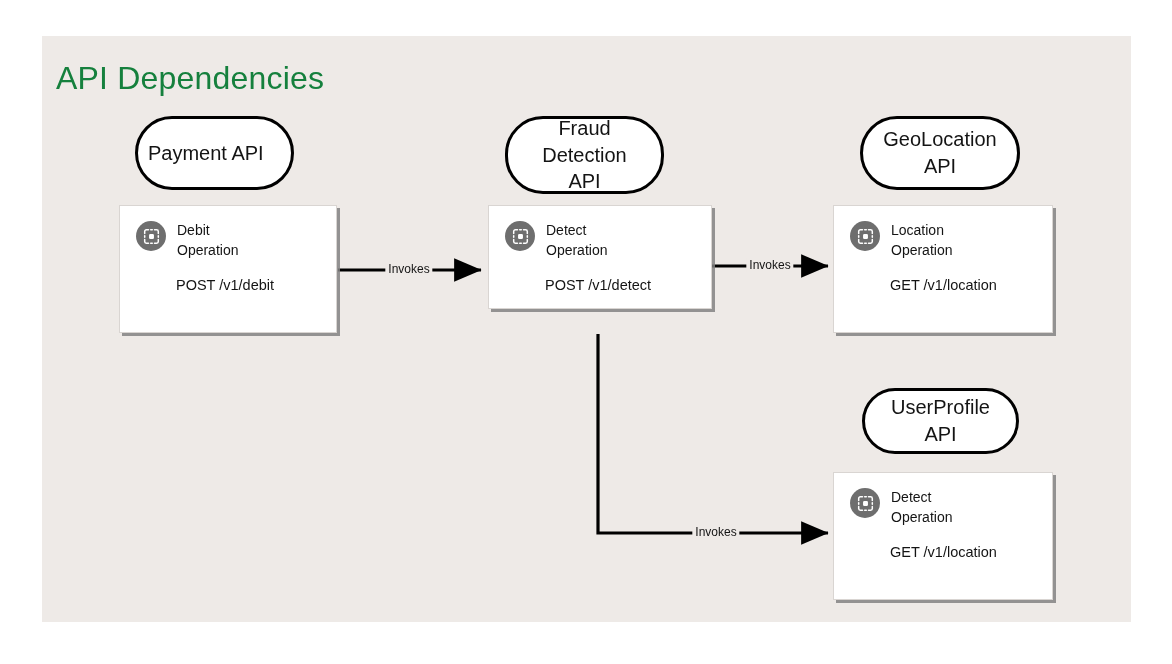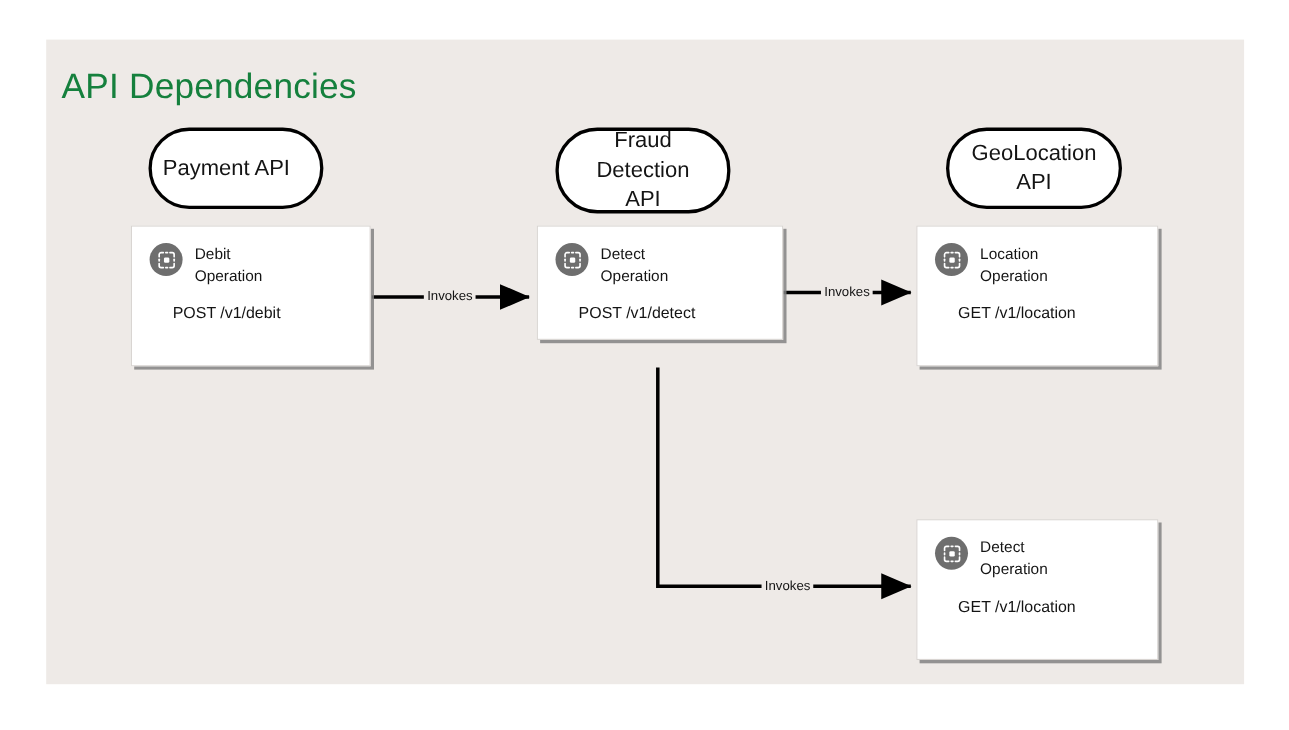--- a/index.html
+++ b/index.html
@@ -82,21 +82,21 @@
   .op-icon svg { display: block; }
   .op-name {
     font-size: 14px;
     color: #141414;
     line-height: 1.42;
     padding-top: 1px;
   }
   .op-name .ln { display: block; white-space: nowrap; }
   .op-path {
     margin-top: 16px;
-    margin-left: 21px;
+    margin-left: 40px;
     font-size: 14.5px;
     color: #141414;
     white-space: nowrap;
   }
 
   
   .conn-svg {
     position: absolute;
     left: 0;
     top: 0;
@@ -228,20 +228,25 @@
         </svg>
       </span>
       <span class="op-name">
         <span class="ln">Location</span>
         <span class="ln">Operation</span>
       </span>
     </div>
     <div class="op-path">GET /v1/location</div>
   </div>
 
+  <div class="api-pill" style="left:862px; top:388px; width:157px; height:66px;">
+    <div>
+      <span>UserProfile API</span>
+    </div>
+  </div>
 
   <div class="op-card" style="left:833px; top:472px; width:220px; height:128px;">
     <div class="op-head">
       <span class="op-icon">
         <svg width="19" height="19" viewBox="0 0 24 24" fill="none" stroke="#ffffff" stroke-width="1.9" stroke-linecap="round">
           <path d="M3.4 8.2 V5.6 A2.2 2.2 0 0 1 5.6 3.4 H8.2"></path>
           <path d="M15.8 3.4 H18.4 A2.2 2.2 0 0 1 20.6 5.6 V8.2"></path>
           <path d="M20.6 15.8 V18.4 A2.2 2.2 0 0 1 18.4 20.6 H15.8"></path>
           <path d="M8.2 20.6 H5.6 A2.2 2.2 0 0 1 3.4 18.4 V15.8"></path>
           <path d="M11 3.4 H13"></path>

